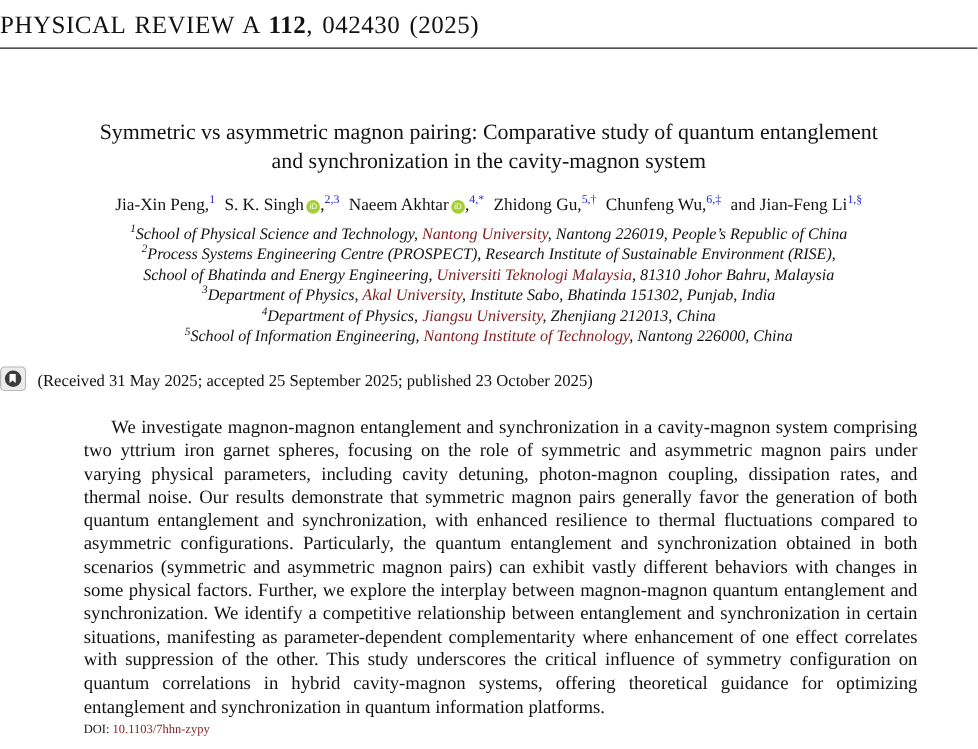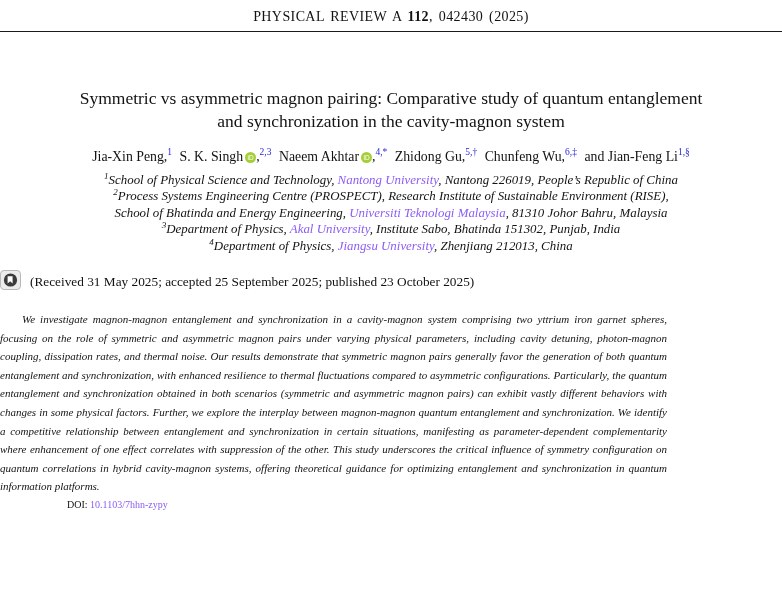--- a/index.html
+++ b/index.html
@@ -8,22 +8,21 @@
     background: #ffffff;
     color: #121212;
     font-family: "Liberation Serif", "DejaVu Serif", serif;
     overflow: hidden;
   }
   .page { width: 782px; height: 599px; position: relative; }
 
   
   .journal-header {
     padding-top: 9px;
-    text-align: center;
-    font-size: 14px;
+    font-size: 20px;
     letter-spacing: 0.4px;
     word-spacing: 2px;
   }
   .journal-header .vol { font-weight: bold; }
   .header-rule {
     border: none;
     border-top: 1.4px solid #1a1a1a;
     margin-top: 6px;
   }
 
@@ -68,44 +67,44 @@
 
   
   .affiliations {
     margin-top: 7px;
     text-align: center;
     font-style: italic;
     font-size: 12.9px;
     line-height: 16.4px;
   }
   .aff-line sup { font-size: 9px; }
-  .link { color: #8b5cf6; cursor: pointer; }
+  .link { color: #7f1d1d; cursor: pointer; }
 
   
   .received-line {
     margin-top: 16px;
     text-align: left;
     font-size: 13.3px;
   }
   .crossmark {
     display: inline-block;
     vertical-align: -4px;
     margin-right: 9px;
     cursor: pointer;
   }
 
   
   .abstract {
     margin-top: 16px;
+    margin-left: 67px;
     width: 667px;
-    font-size: 11px;
+    font-size: 15px;
     line-height: 18.6px;
     text-align: justify;
     text-indent: 22px;
-    font-style: italic;
   }
 
   
   .doi-line {
     margin-top: 3px;
     margin-left: 67px;
     font-size: 10px;
   }
 </style>
 </head>
@@ -128,20 +127,21 @@
     <span class="author"><span>Chunfeng Wu,</span><sup class="sup-link">6,‡</sup></span>
     <span class="author"><span>and Jian-Feng Li</span><sup class="sup-link">1,§</sup></span>
   </div>
 
   <div class="affiliations">
     <div class="aff-line"><sup>1</sup><span>School of Physical Science and Technology, </span><span class="link">Nantong University</span><span>, Nantong 226019, People’s Republic of China</span></div>
     <div class="aff-line"><sup>2</sup><span>Process Systems Engineering Centre (PROSPECT), Research Institute of Sustainable Environment (RISE),</span><span class="link"></span><span></span></div>
     <div class="aff-line"><sup></sup><span>School of Bhatinda and Energy Engineering, </span><span class="link">Universiti Teknologi Malaysia</span><span>, 81310 Johor Bahru, Malaysia</span></div>
     <div class="aff-line"><sup>3</sup><span>Department of Physics, </span><span class="link">Akal University</span><span>, Institute Sabo, Bhatinda 151302, Punjab, India</span></div>
     <div class="aff-line"><sup>4</sup><span>Department of Physics, </span><span class="link">Jiangsu University</span><span>, Zhenjiang 212013, China</span></div>
+    <div class="aff-line"><sup>5</sup><span>School of Information Engineering, </span><span class="link">Nantong Institute of Technology</span><span>, Nantong 226000, China</span></div>
   </div>
 
   <div class="received-line">
     <span class="crossmark">
       <svg width="21" height="20" viewBox="0 0 21 20">
         <rect x="0.5" y="0.5" width="20" height="19" rx="3.5" fill="#ececec" stroke="#b9b9b9"></rect>
         <circle cx="10.5" cy="10" r="6.6" fill="#3b3b3b"></circle>
         <path d="M7.6 6.2 L12.6 6.2 L12.6 13.4 L10.1 11.3 L7.6 13.4 Z" fill="#ffffff"></path>
       </svg>
     </span><span>(Received 31 May 2025; accepted 25 September 2025; published 23 October 2025)</span>

